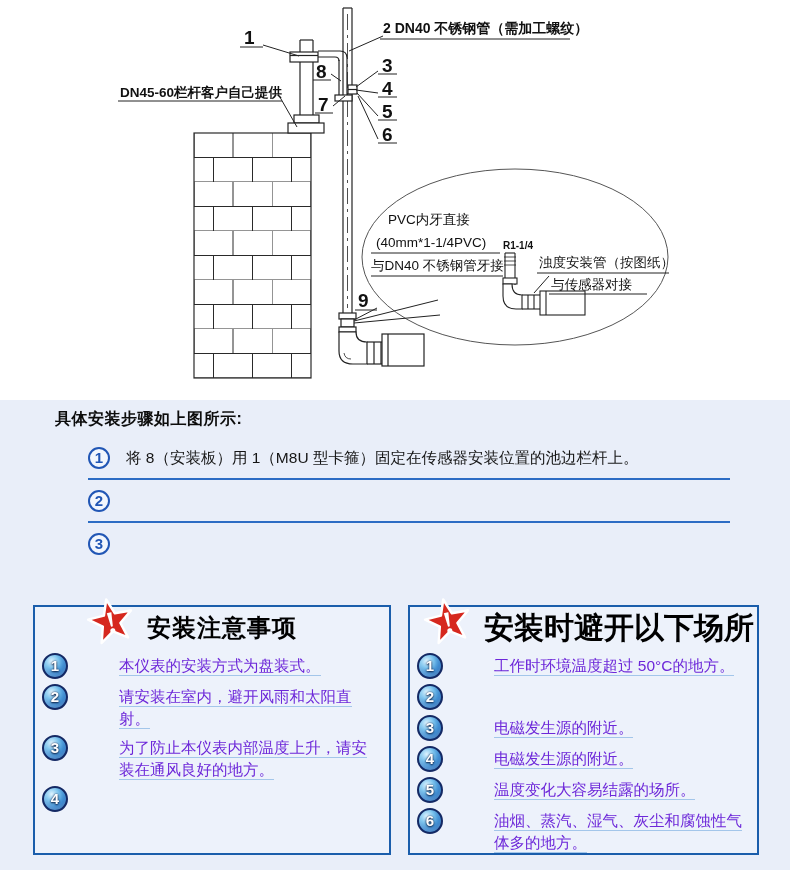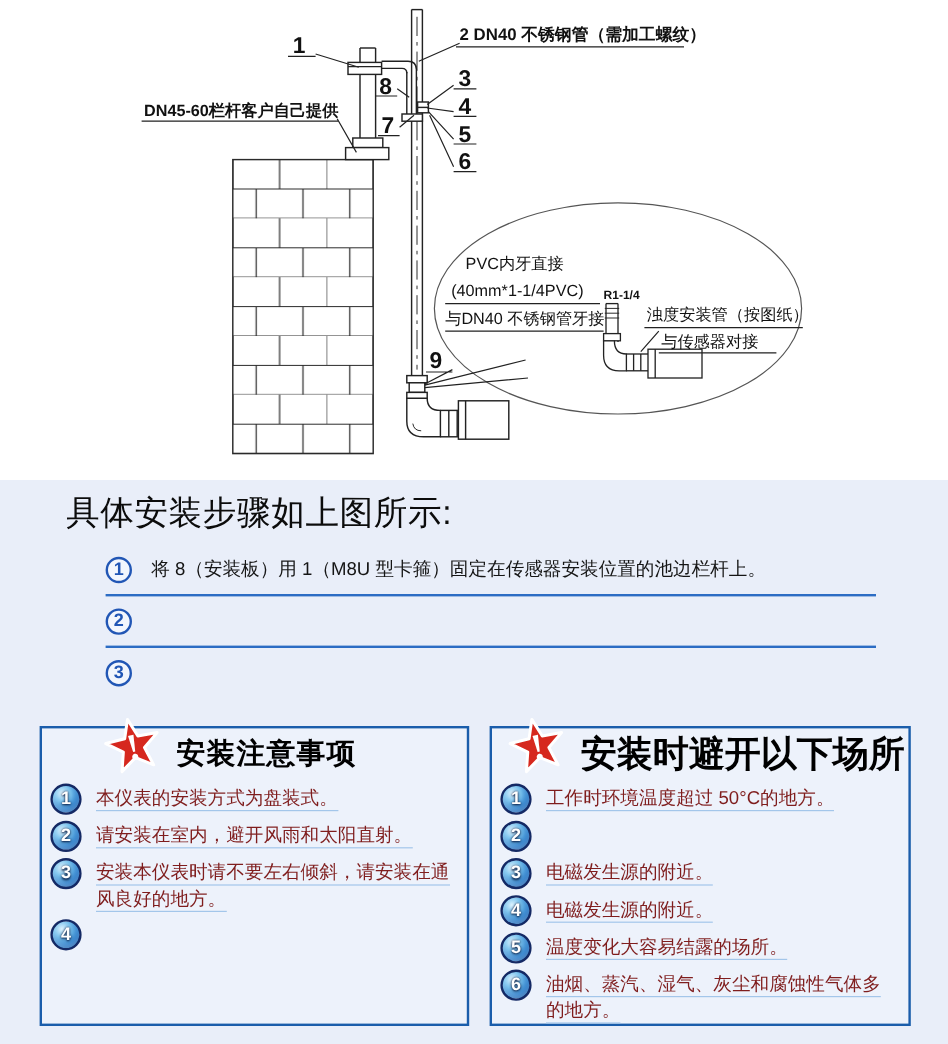--- a/index.html
+++ b/index.html
@@ -7,21 +7,21 @@
     width:790px;height:870px;
     font-family:"Liberation Sans","DejaVu Sans",sans-serif;
     background:#ffffff;overflow:hidden;
   }
   
   .diagram-section{height:400px;background:#ffffff;}
   .diagram-section svg{display:block;}
   .cad-label{font-family:"Liberation Sans","DejaVu Sans",sans-serif;fill:#111;}
   
   .steps-section{height:200px;background:#e9eef9;box-sizing:border-box;padding-top:9px;}
-  .steps-title{margin:0 0 7px 55px;font-size:28px;font-weight:normal;color:#0c0c0c;letter-spacing:.5px;}
+  .steps-title{margin:0 0 7px 55px;font-size:16px;font-weight:bold;color:#0c0c0c;letter-spacing:.5px;}
   .steps-list{margin:0 60px 0 88px;}
   .step-row{display:flex;align-items:flex-start;gap:16px;padding:9px 0;}
   .step-row + .step-row{border-top:2px solid #2c6cc4;}
   .step-num{
     flex:0 0 22px;width:22px;height:22px;box-sizing:border-box;margin-top:1px;
     border:2px solid #2156b5;border-radius:50%;
     color:#2156b5;font-weight:bold;font-size:15px;line-height:18px;text-align:center;
     background:#f2f6fd;
   }
   .step-text{font-size:15.5px;line-height:1.5;color:#151515;}
@@ -41,21 +41,21 @@
   .items{padding:4px 8px 0 7px;}
   .item{display:flex;align-items:flex-start;gap:12px;margin-bottom:5px;}
   .badge{
     flex:0 0 26px;width:26px;height:26px;box-sizing:border-box;border-radius:50%;
     border:2px solid #142964;
     background:radial-gradient(circle at 35% 28%,#dff4ff 0%,#7cc4ee 32%,#2a7cc9 64%,#0a4f9e 86%,#083d7e 100%);
     color:#fff;font-weight:bold;font-size:15px;line-height:22px;text-align:center;
     text-shadow:0 1px 2px rgba(2,20,60,.9),0 0 2px rgba(2,20,60,.8);
     box-shadow:inset 0 -3px 4px rgba(255,255,255,.28);
   }
-  .item-text{font-size:15.5px;line-height:1.42;color:#7f1d1d;padding-top:2px;}
+  .item-text{font-size:15.5px;line-height:1.42;color:#6d28d9;padding-top:2px;margin-left:39px;}
   .u{border-bottom:1.5px solid #a3c6ea;padding-bottom:1px;}
 </style>
 </head>
 <body>
 
 <div class="diagram-section">
   <svg width="790" height="400" viewBox="0 0 790 400">
     <defs>
       <pattern id="brickp" patternUnits="userSpaceOnUse" x="194" y="133" width="78" height="49">
         <rect width="78" height="49" fill="#ffffff"></rect>
@@ -196,21 +196,21 @@
       <div class="item">
         <span class="badge">1</span>
         <span class="item-text"><span class="u">本仪表的安装方式为盘装式。</span></span>
       </div>
       <div class="item">
         <span class="badge">2</span>
         <span class="item-text"><span class="u">请安装在室内，避开风雨和太阳直射。</span></span>
       </div>
       <div class="item">
         <span class="badge">3</span>
-        <span class="item-text"><span class="u">安装本仪表时请不要左右倾斜，请安装在通风良好的地方。</span></span>
+        <span class="item-text"><span class="u">为了防止本仪表内部温度上升，请安装在通风良好的地方。</span></span>
       </div>
       <div class="item">
         <span class="badge">4</span>
       </div>
     </div>
   </div>
 
   <div class="warn-box right">
     <div class="box-hdr">
       <svg class="star" width="52" height="52" viewBox="0 0 52 52">

